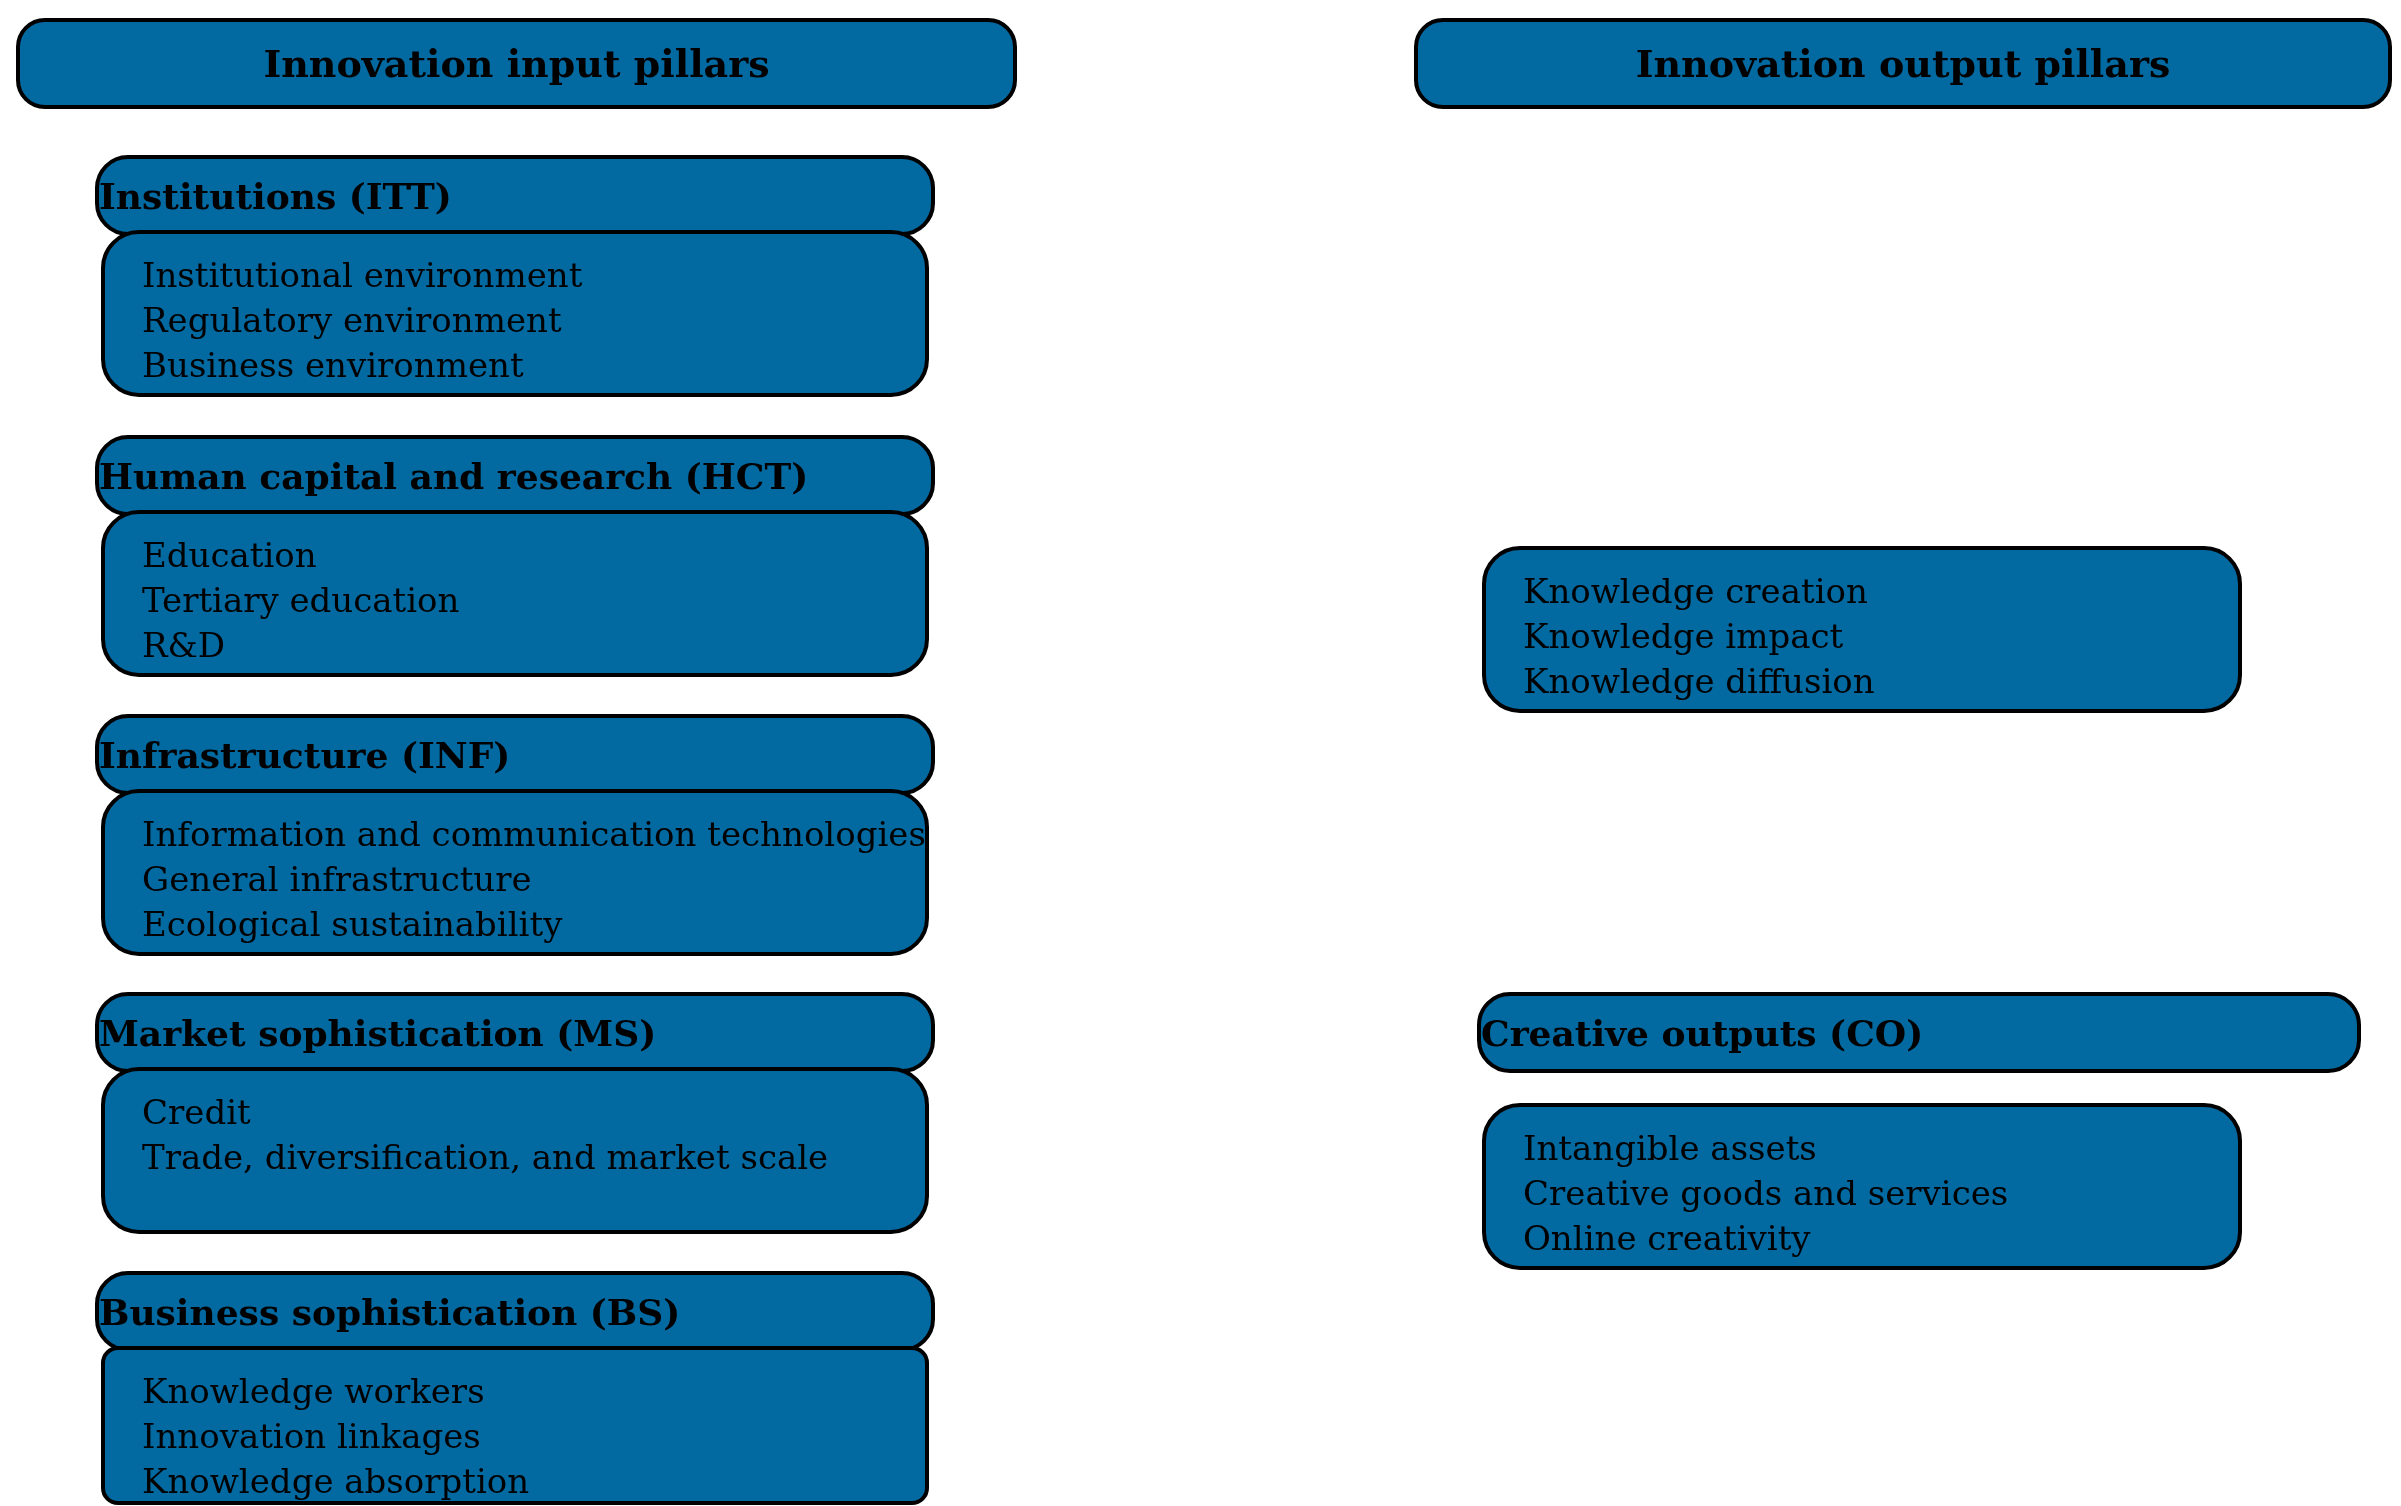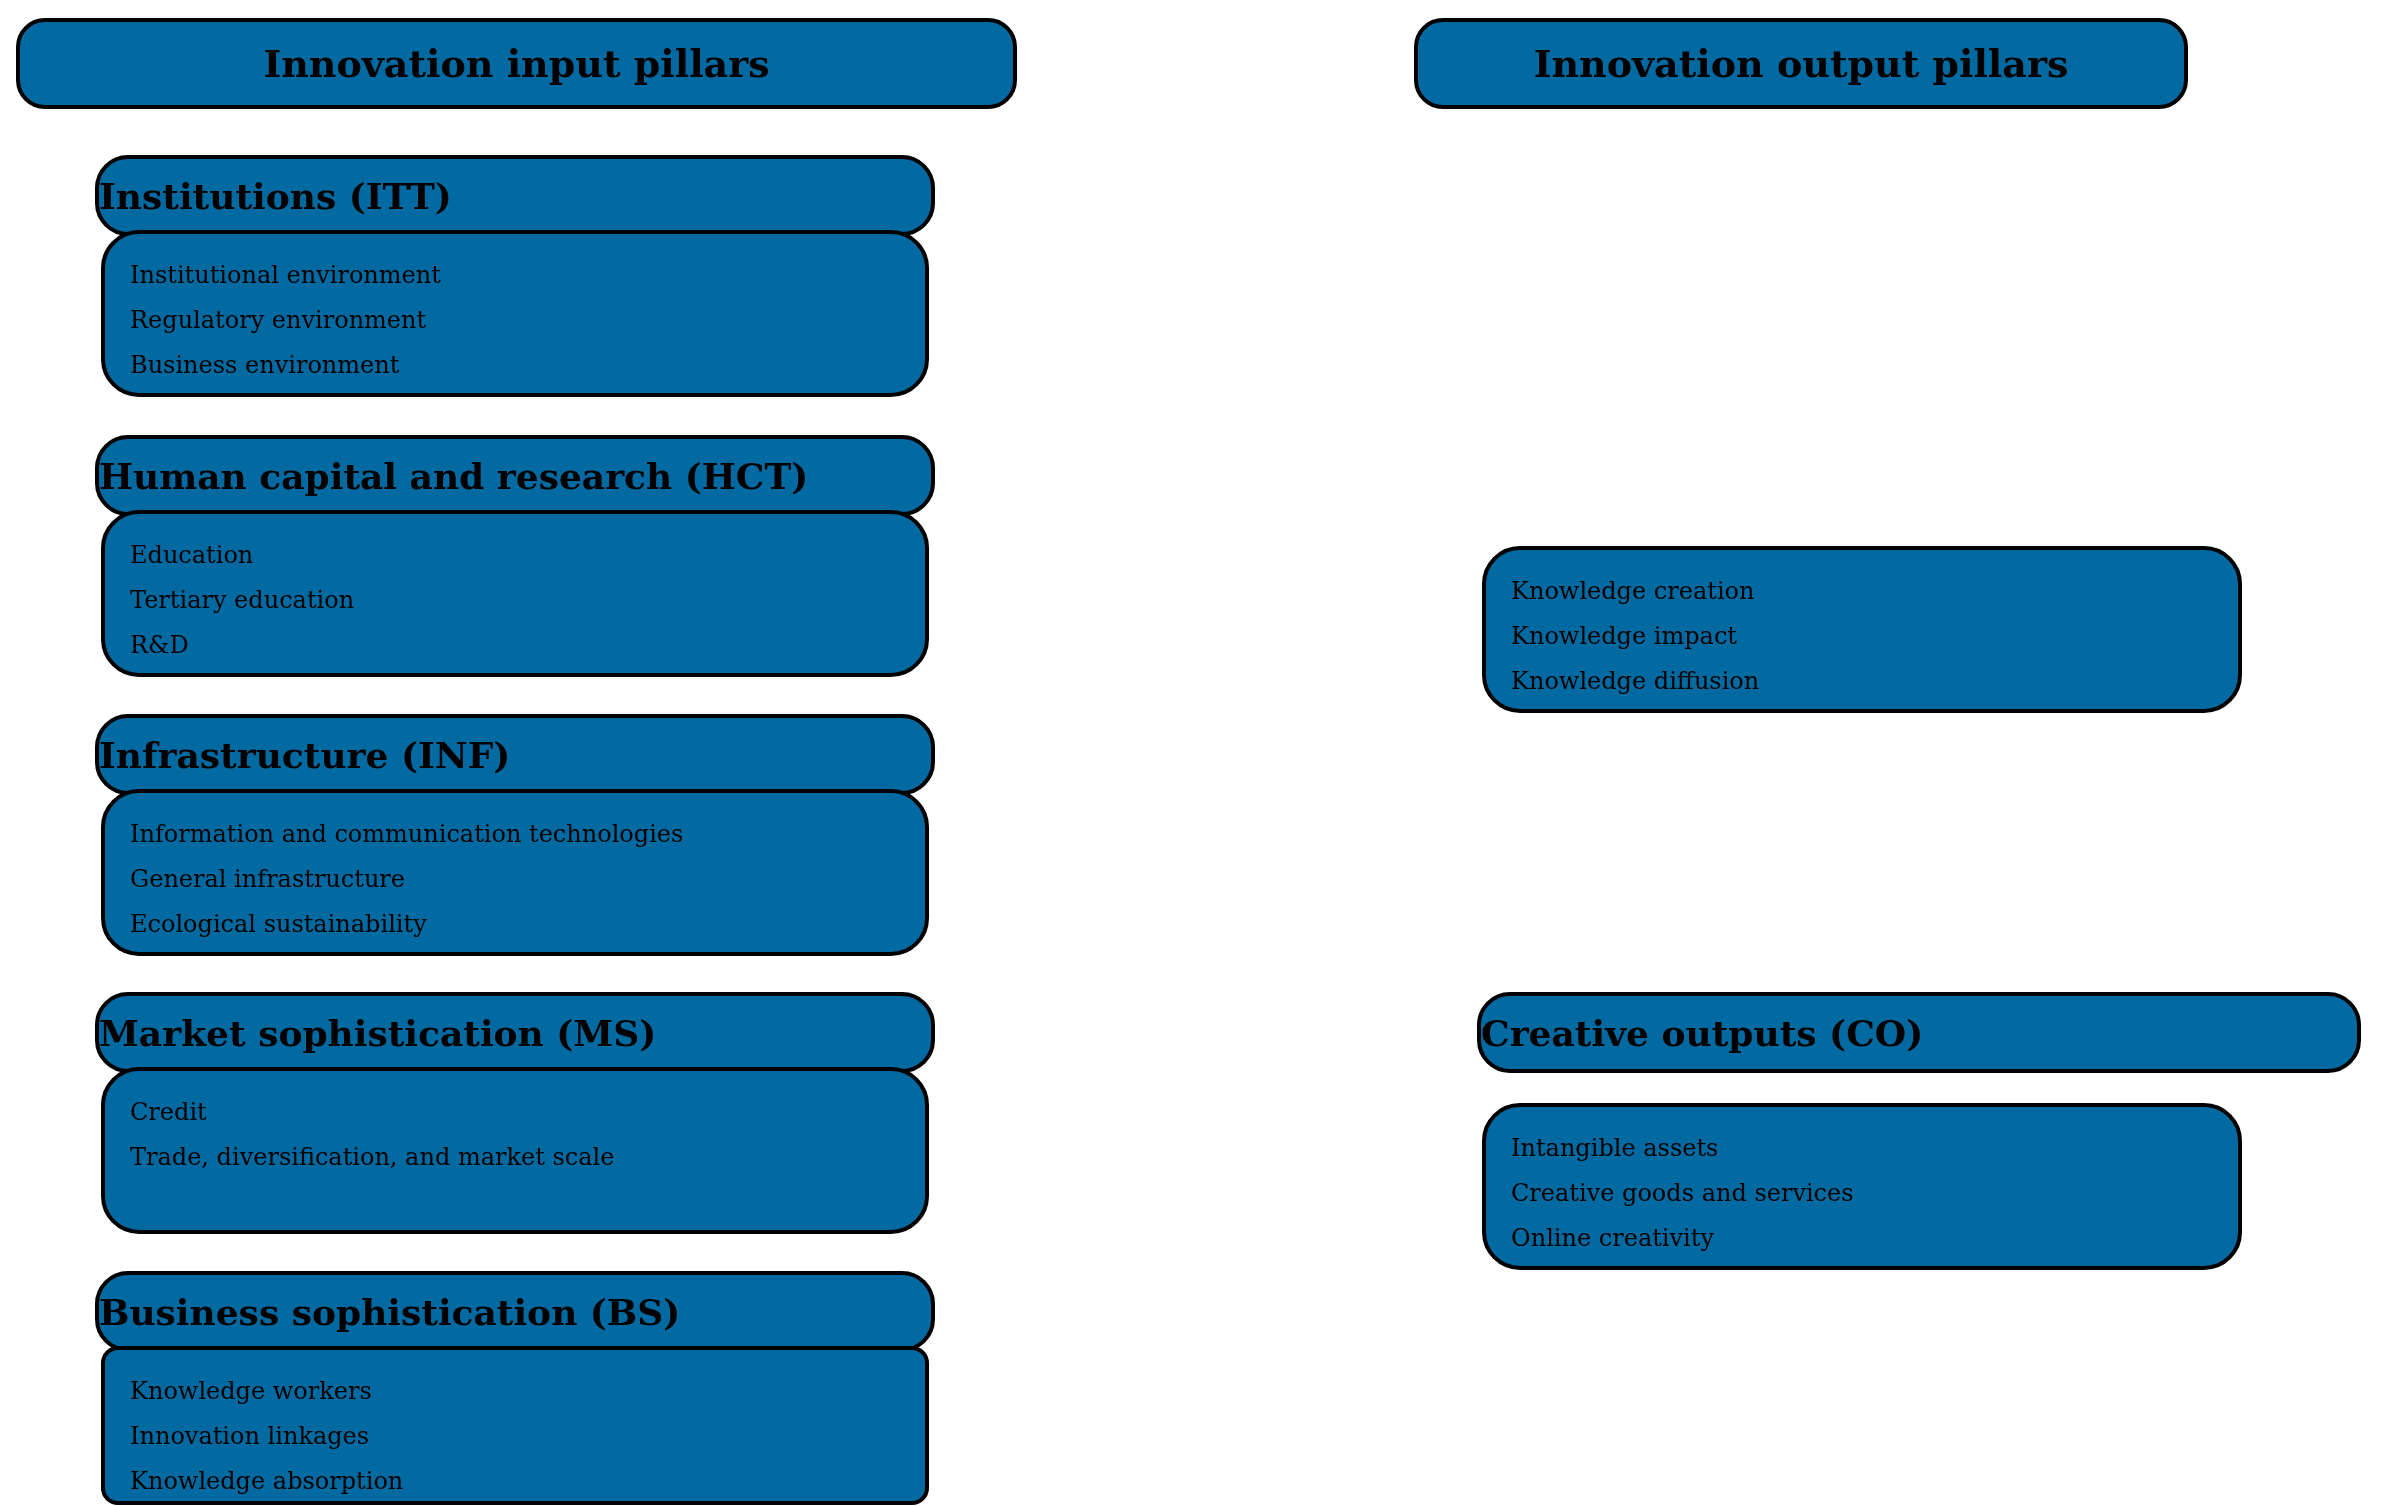--- a/index.html
+++ b/index.html
@@ -26,38 +26,38 @@
     border-radius: 29px;
     display: flex;
     align-items: center;
     justify-content: center;
     font-weight: bold;
     font-size: 38px;
     height: 91px;
     top: 18px;
   }
   .col-header.left  { left: 16px;   width: 1001px; }
-  .col-header.right { left: 1414px; width: 774px; }
+  .col-header.right { left: 1414px; width: 978px; }
 
   .pill {
     border-radius: 33px;
     display: flex;
     align-items: center;
     font-weight: bold;
     font-size: 36px;
     height: 81px;
   }
   .pill.lft { left: 95px;  width: 840px; }
   .pill.rgt { left: 1477px; width: 884px; }
 
   .pbody {
     border-radius: 38px;
-    font-size: 24px;
+    font-size: 34px;
     line-height: 45px;
-    padding: 19px 19px 0 25px;
+    padding: 19px 19px 0 37px;
     height: 167px;
   }
   .pbody.lft { left: 101px;  width: 828px; }
   .pbody.rgt { left: 1482px; width: 760px; margin-top: 36px; }
   .pbody.short { height: 159px; border-radius: 17px; }
 
   .item { white-space: nowrap; }
 
   
   .r1p { top: 155px; }  .r1b { top: 230px; }

